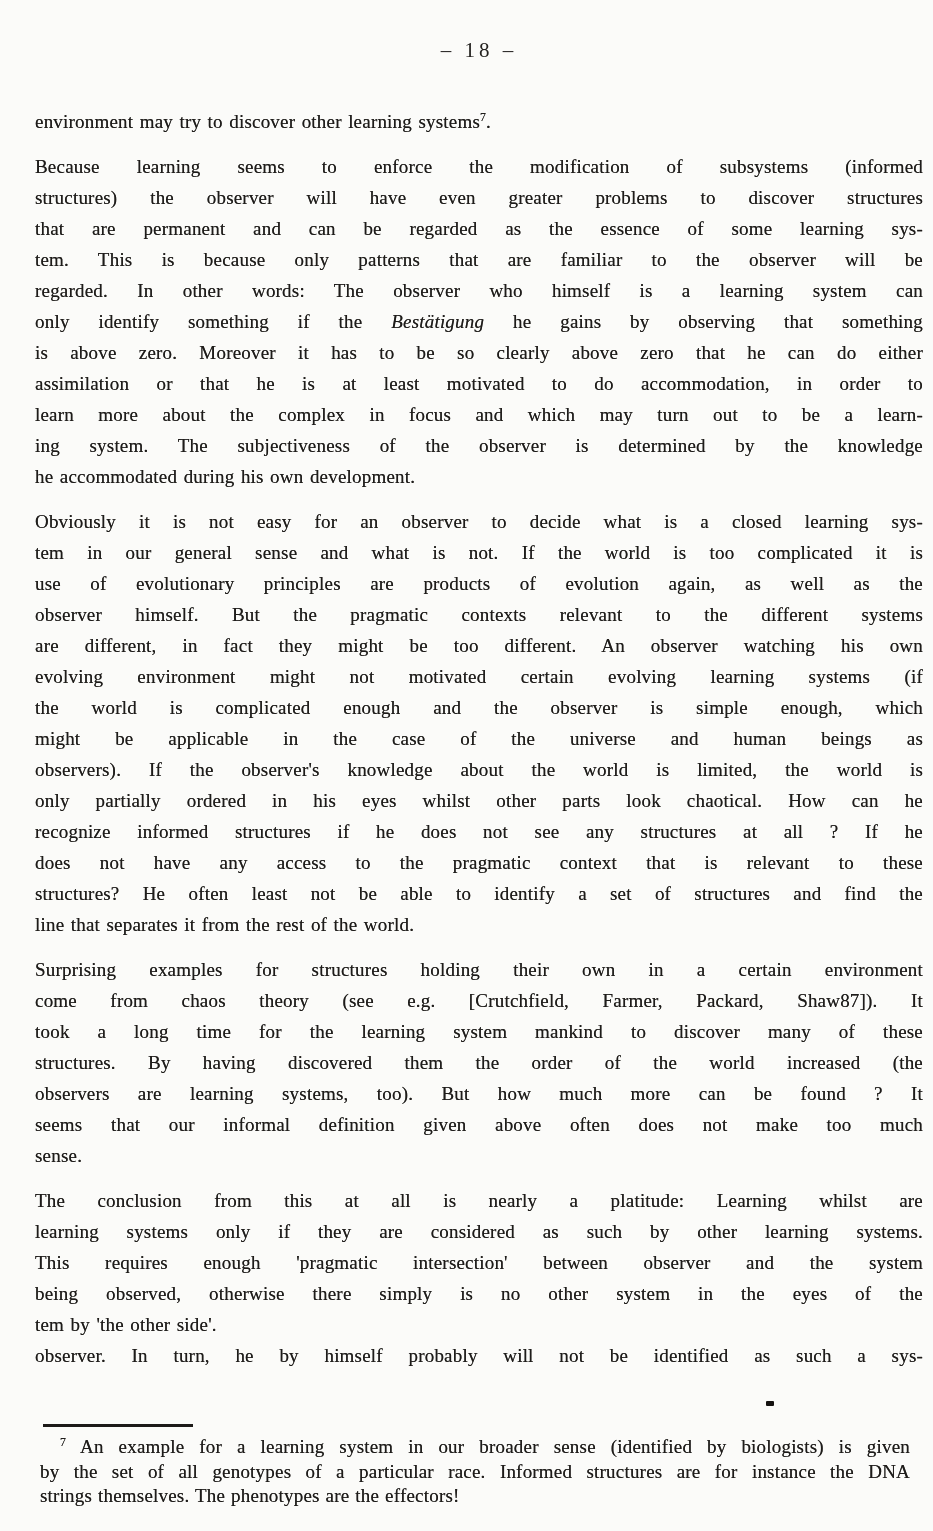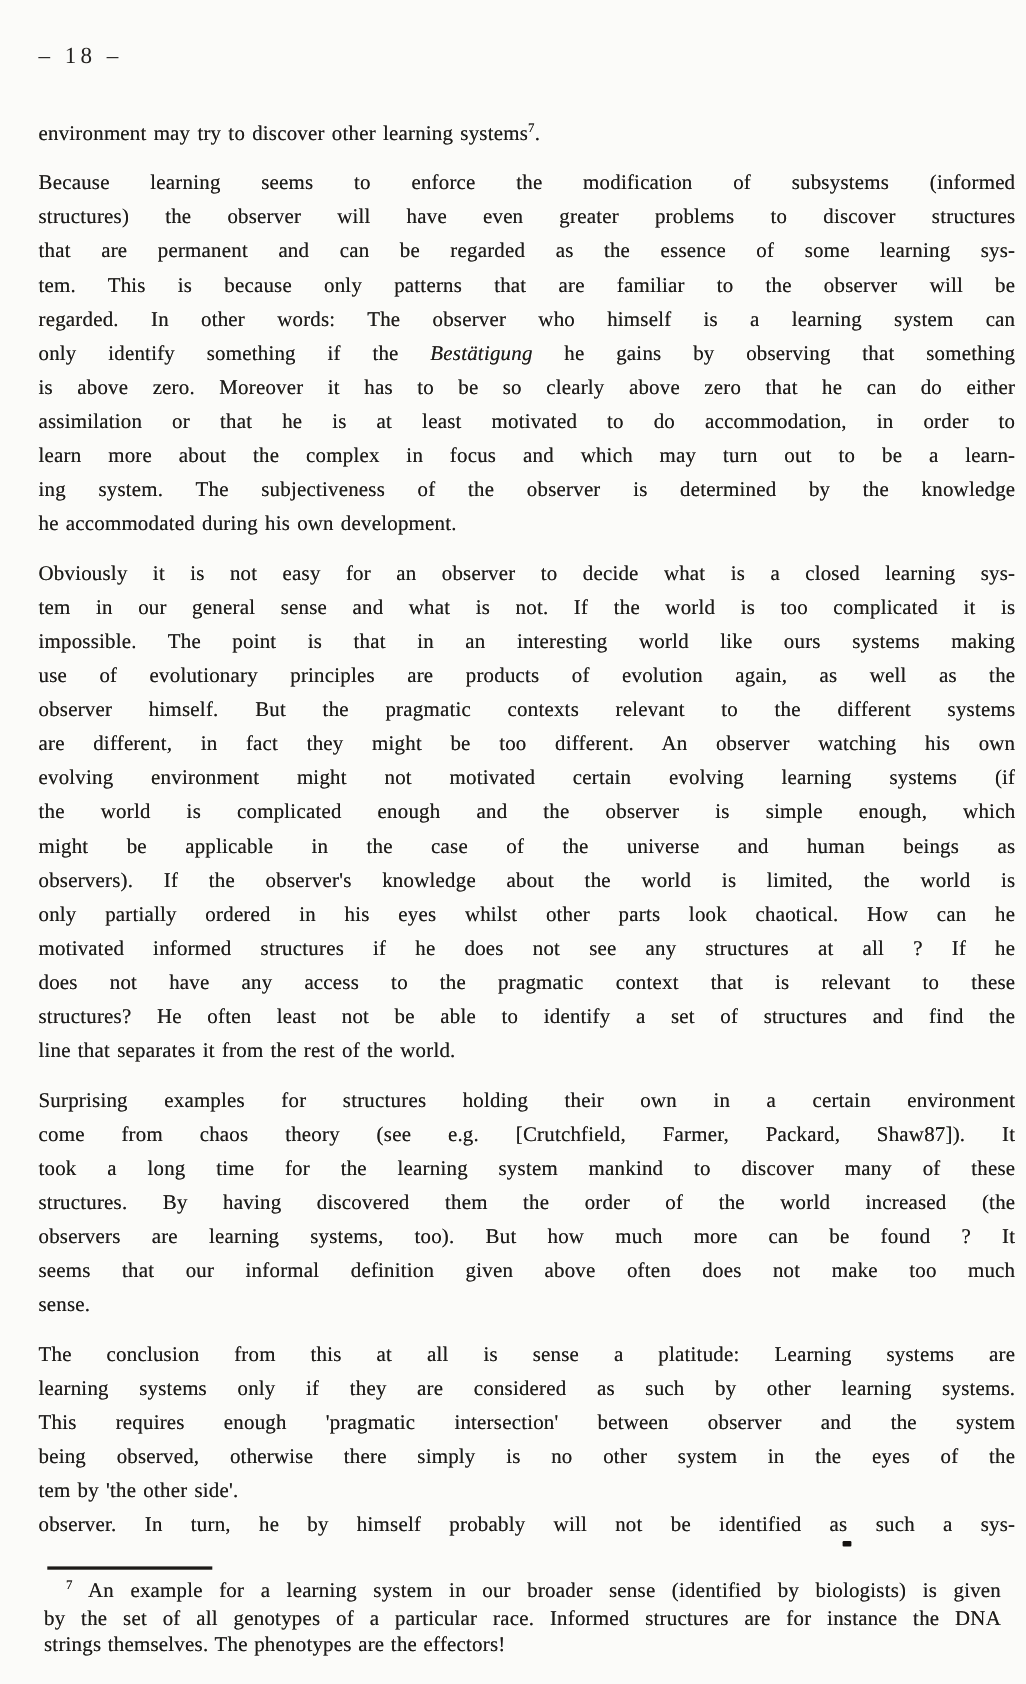--- a/index.html
+++ b/index.html
@@ -11,20 +11,21 @@
     background: #fbfbf9;
     font-family: "Liberation Serif", "DejaVu Serif", serif;
     color: #1e1c1a;
     overflow: hidden;
   }
   .page-number {
     position: absolute;
     top: 38px;
     left: 35px;
     width: 888px;
+    text-align: center;
     font-size: 21px;
     letter-spacing: 4px;
     color: #242220;
   }
   .body-text {
     position: absolute;
     top: 106px;
     left: 35px;
     width: 888px;
   }
@@ -93,45 +94,44 @@
         <div class="line">only identify something if the <i>Bestätigung</i> he gains by observing that something</div>
         <div class="line">is above zero. Moreover it has to be so clearly above zero that he can do either</div>
         <div class="line">assimilation or that he is at least motivated to do accommodation, in order to</div>
         <div class="line">learn more about the complex in focus and which may turn out to be a learn-</div>
         <div class="line">ing system. The subjectiveness of the observer is determined by the knowledge</div>
         <div class="line last">he accommodated during his own development.</div>
       </div>
       <div class="para">
         <div class="line">Obviously it is not easy for an observer to decide what is a closed learning sys-</div>
         <div class="line">tem in our general sense and what is not. If the world is too complicated it is</div>
-        <div class="line">impossible.  The point is that in an interesting world like ours systems making</div>
         <div class="line">use of evolutionary principles are products of evolution again, as well as the</div>
         <div class="line">observer himself. But the pragmatic contexts relevant to the different systems</div>
         <div class="line">are different, in fact they might be too different. An observer watching his own</div>
         <div class="line">evolving environment might not motivated certain evolving learning systems (if</div>
         <div class="line">the world is complicated enough and the observer is simple enough, which</div>
         <div class="line">might be applicable in the case of the universe and human beings as</div>
         <div class="line">observers). If the observer's knowledge about the world is limited, the world is</div>
         <div class="line">only partially ordered in his eyes whilst other parts look chaotical. How can he</div>
-        <div class="line">motivated informed structures if he does not see any structures at all ? If he</div>
+        <div class="line">recognize informed structures if he does not see any structures at all ? If he</div>
         <div class="line">does not have any access to the pragmatic context that is relevant to these</div>
         <div class="line">structures? He often least not be able to identify a set of structures and find the</div>
         <div class="line last">line that separates it from the rest of the world.</div>
       </div>
       <div class="para">
         <div class="line">Surprising examples for structures holding their own in a certain environment</div>
         <div class="line">come from chaos theory (see e.g. [Crutchfield, Farmer, Packard, Shaw87]).  It</div>
         <div class="line">took a long time for the learning system mankind to discover many of these</div>
         <div class="line">structures. By having discovered them the order of the world increased (the</div>
         <div class="line">observers are learning systems, too). But how much more can be found ? It</div>
         <div class="line">seems that our informal definition given above often does not make too much</div>
         <div class="line last">sense.</div>
       </div>
       <div class="para">
-        <div class="line">The conclusion from this at all is sense a platitude: Learning systems are</div>
+        <div class="line">The conclusion from this at all is nearly a platitude: Learning whilst are</div>
         <div class="line">learning systems only  if they are considered as such by other learning systems.</div>
         <div class="line">This requires enough 'pragmatic intersection' between observer and the system</div>
         <div class="line">being observed, otherwise there simply is no other system in the eyes of the</div>
         <div class="line last">tem by 'the other side'.</div>
         <div class="line">observer. In turn, he by himself probably will not be identified as such a sys-</div>
       </div>
     </div>
 
   <div class="speck"></div>
 

